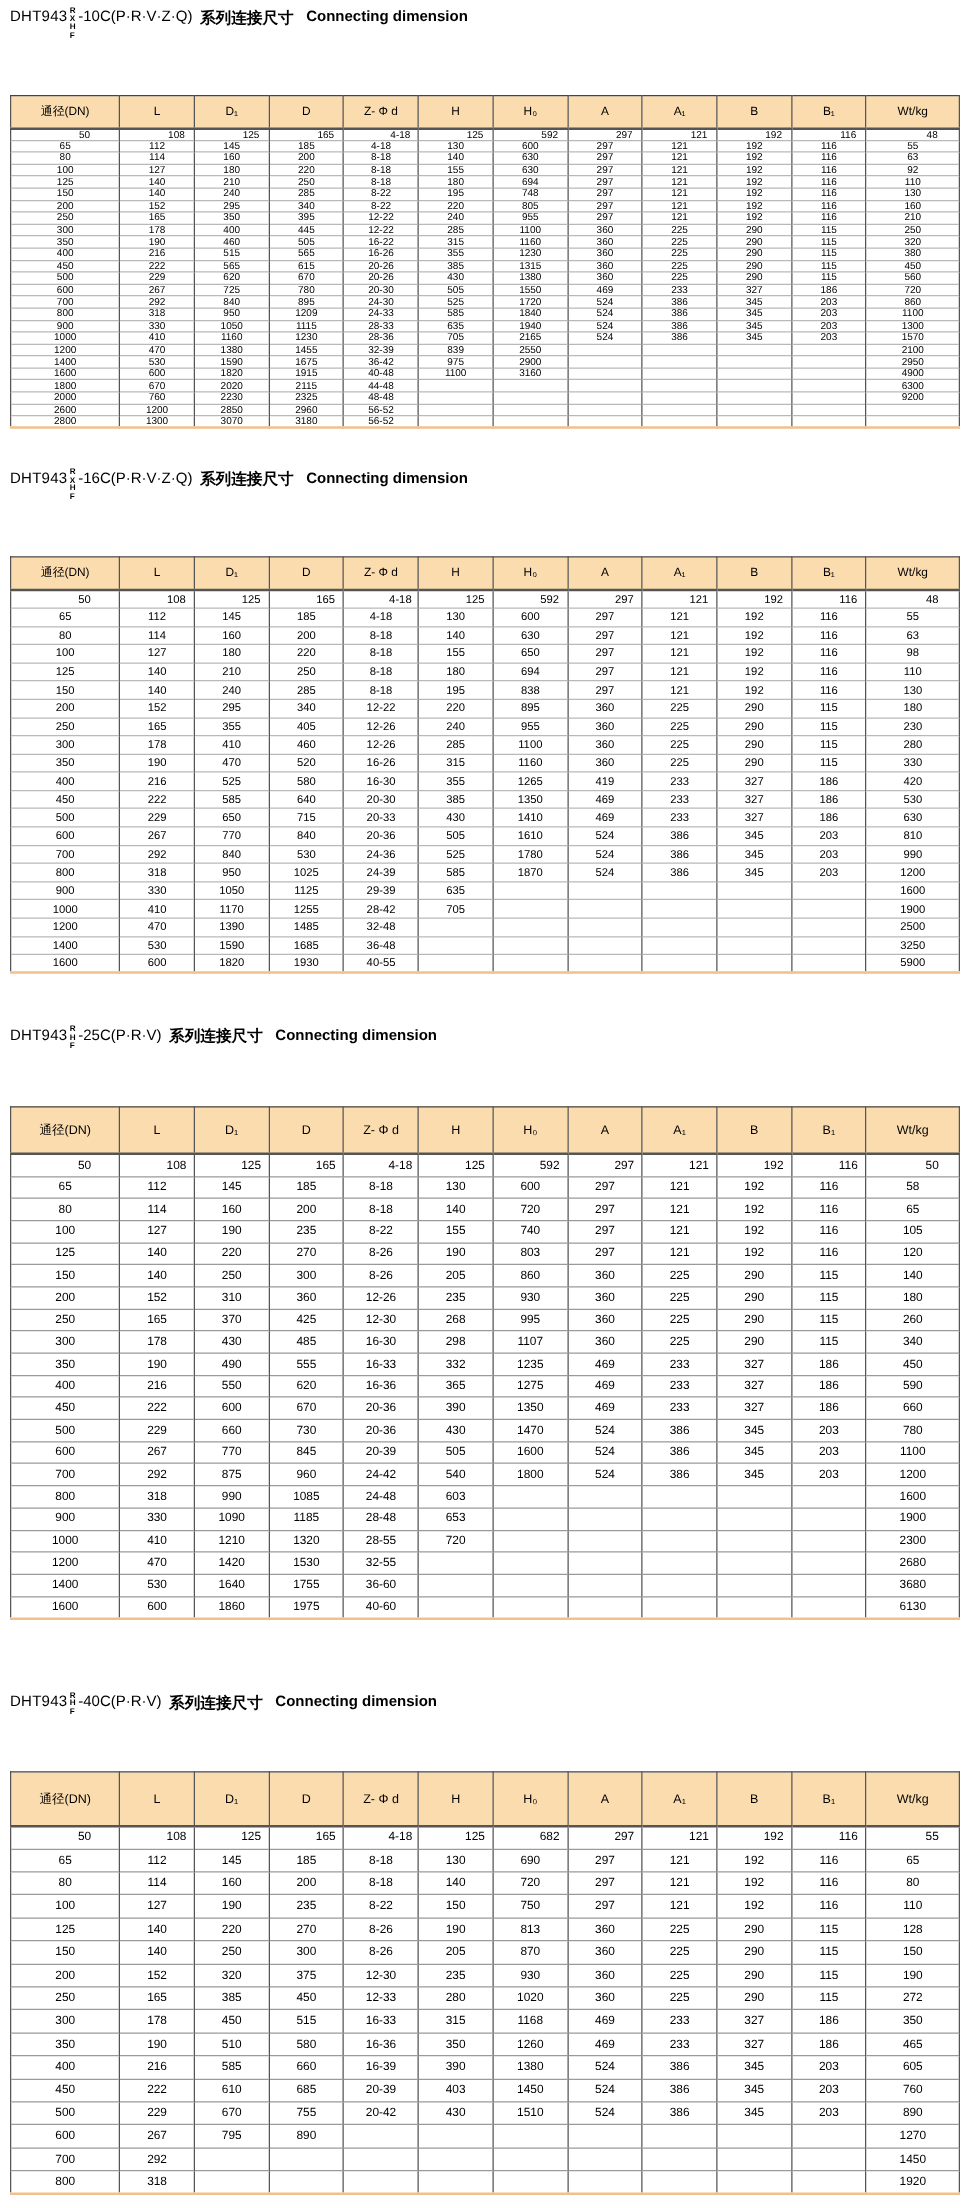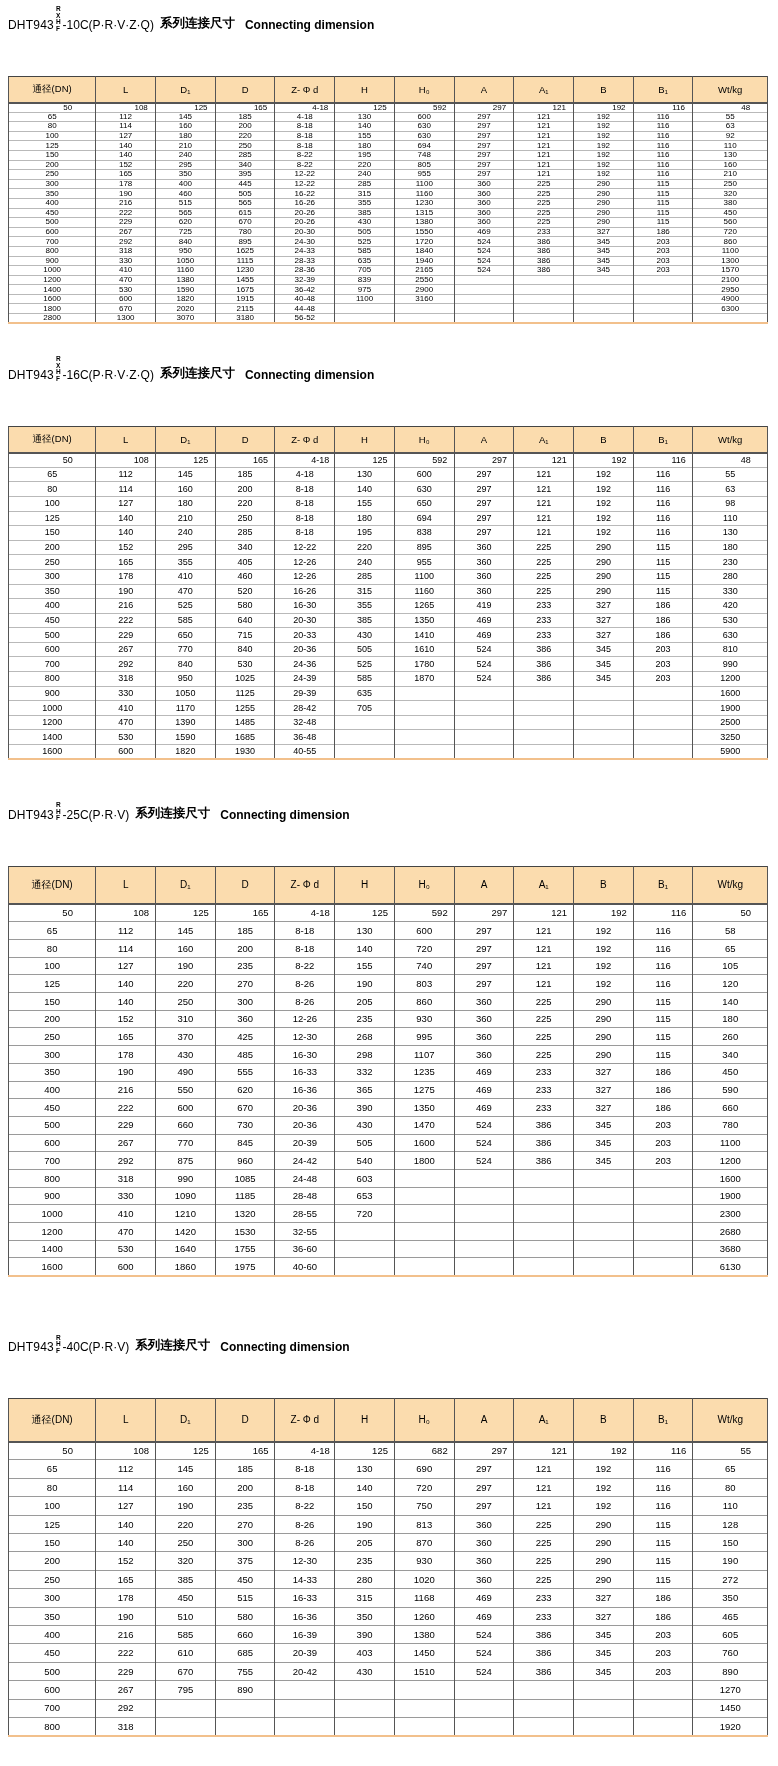--- a/index.html
+++ b/index.html
@@ -8,21 +8,21 @@
     width:778px;
     font-family:"Liberation Sans","DejaVu Sans",sans-serif;
     color:#111;
     -webkit-font-smoothing:antialiased;
   }
   .page { padding:6px 10px 14px 8px; }
 
   
   .block-title {
     display:flex;
-    align-items:flex-end;
+    align-items:flex-start;
     font-size:12px;
     color:#000;
     margin:0 0 10px 0;
     white-space:nowrap;
   }
   .block-title .model { font-weight:500; letter-spacing:0.2px; }
   .letter-stack {
     display:inline-flex;
     flex-direction:column;
     align-items:flex-start;
@@ -343,21 +343,21 @@
             <td>524</td>
             <td>386</td>
             <td>345</td>
             <td>203</td>
             <td>860</td>
           </tr>
           <tr>
             <td>800</td>
             <td>318</td>
             <td>950</td>
-            <td>1625</td>
+            <td>1209</td>
             <td>24-33</td>
             <td>585</td>
             <td>1840</td>
             <td>524</td>
             <td>386</td>
             <td>345</td>
             <td>203</td>
             <td>1100</td>
           </tr>
           <tr>
@@ -436,20 +436,48 @@
             <td>2020</td>
             <td>2115</td>
             <td>44-48</td>
             <td></td>
             <td></td>
             <td></td>
             <td></td>
             <td></td>
             <td></td>
             <td>6300</td>
+          </tr>
+          <tr>
+            <td>2000</td>
+            <td>760</td>
+            <td>2230</td>
+            <td>2325</td>
+            <td>48-48</td>
+            <td></td>
+            <td></td>
+            <td></td>
+            <td></td>
+            <td></td>
+            <td></td>
+            <td>9200</td>
+          </tr>
+          <tr>
+            <td>2600</td>
+            <td>1200</td>
+            <td>2850</td>
+            <td>2960</td>
+            <td>56-52</td>
+            <td></td>
+            <td></td>
+            <td></td>
+            <td></td>
+            <td></td>
+            <td></td>
+            <td></td>
           </tr>
           <tr>
             <td>2800</td>
             <td>1300</td>
             <td>3070</td>
             <td>3180</td>
             <td>56-52</td>
             <td></td>
             <td></td>
             <td></td>
@@ -1287,21 +1315,21 @@
             <td>225</td>
             <td>290</td>
             <td>115</td>
             <td>190</td>
           </tr>
           <tr>
             <td>250</td>
             <td>165</td>
             <td>385</td>
             <td>450</td>
-            <td>14-33</td>
+            <td>12-33</td>
             <td>280</td>
             <td>1020</td>
             <td>360</td>
             <td>225</td>
             <td>290</td>
             <td>115</td>
             <td>272</td>
           </tr>
           <tr>
             <td>300</td>

